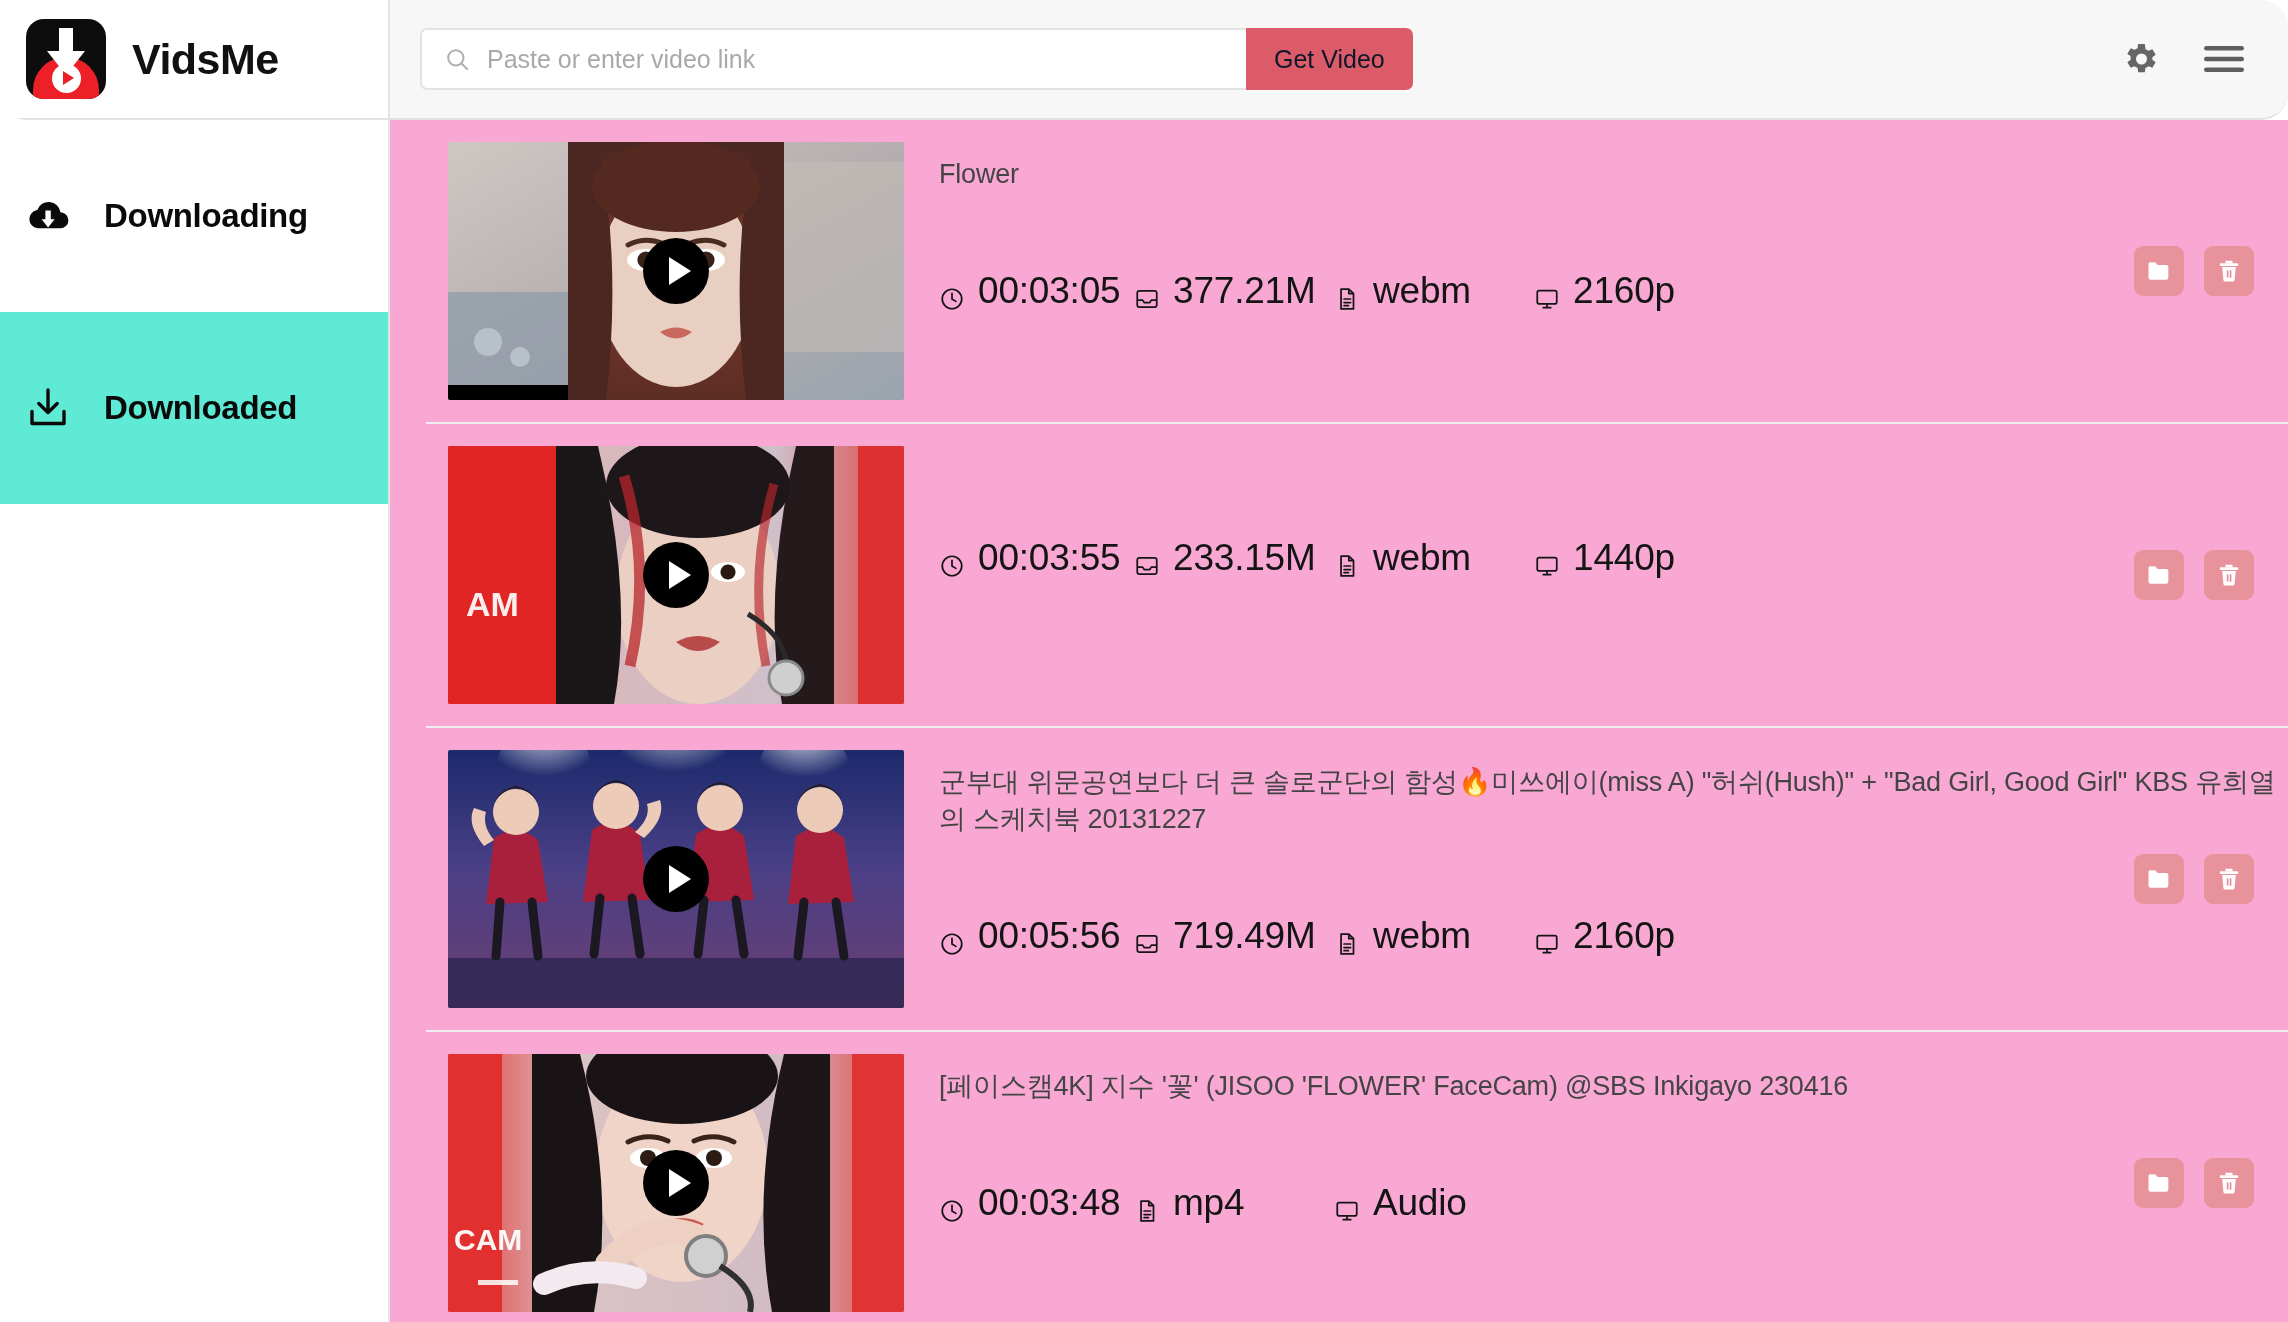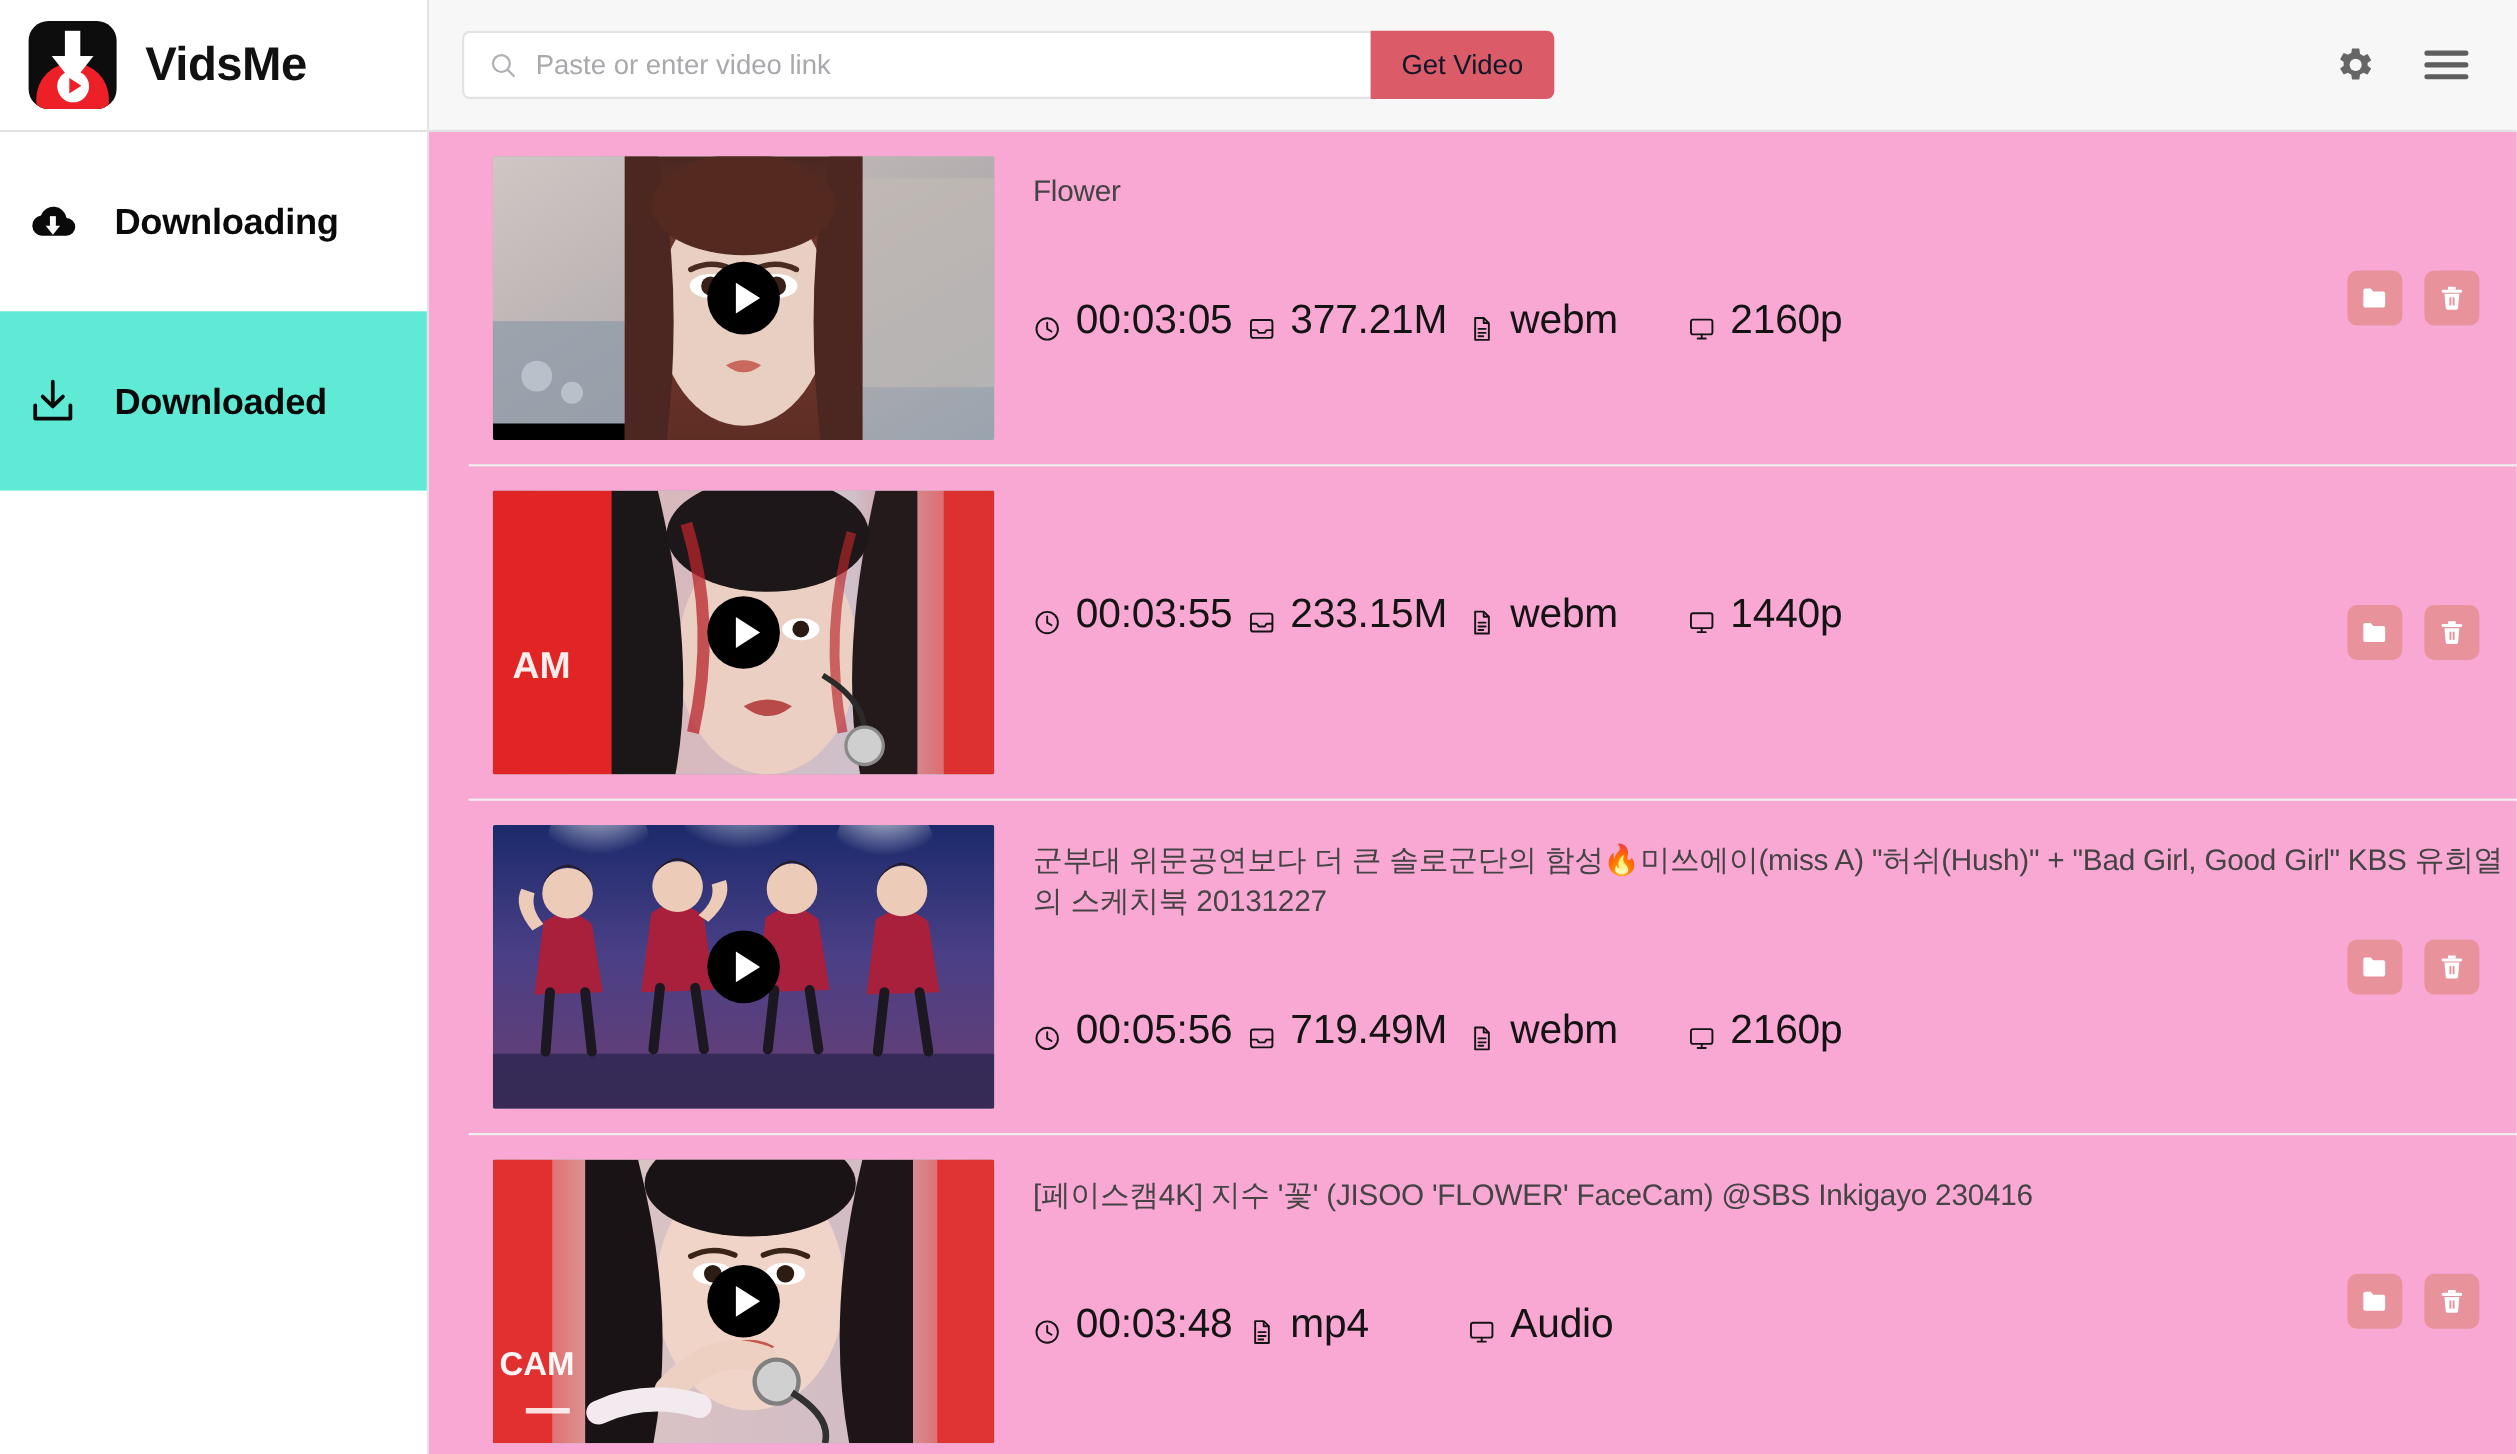--- a/index.html
+++ b/index.html
@@ -22,20 +22,21 @@
   }
 
   
   .topbar {
     height: 120px;
     flex: 0 0 120px;
     display: flex;
     align-items: stretch;
     background: #f7f7f7;
     border-bottom: 2px solid #e2e2e2;
+    border-radius: 27px;
   }
 
   .brand {
     width: 390px;
     flex: 0 0 390px;
     display: flex;
     align-items: center;
     gap: 26px;
     padding-left: 26px;
     background: #ffffff;
@@ -182,21 +183,21 @@
 
   .sidebar {
     width: 390px;
     flex: 0 0 390px;
     background: #ffffff;
     border-right: 2px solid #e4e4e4;
     padding-top: 0;
   }
 
   .side-item {
-    height: 163px;
+    height: 192px;
     display: flex;
     align-items: center;
     gap: 30px;
     padding-left: 22px;
     cursor: pointer;
     background: #ffffff;
   }
   .side-item.active { background: #5eead4; }
 
   .side-label {

